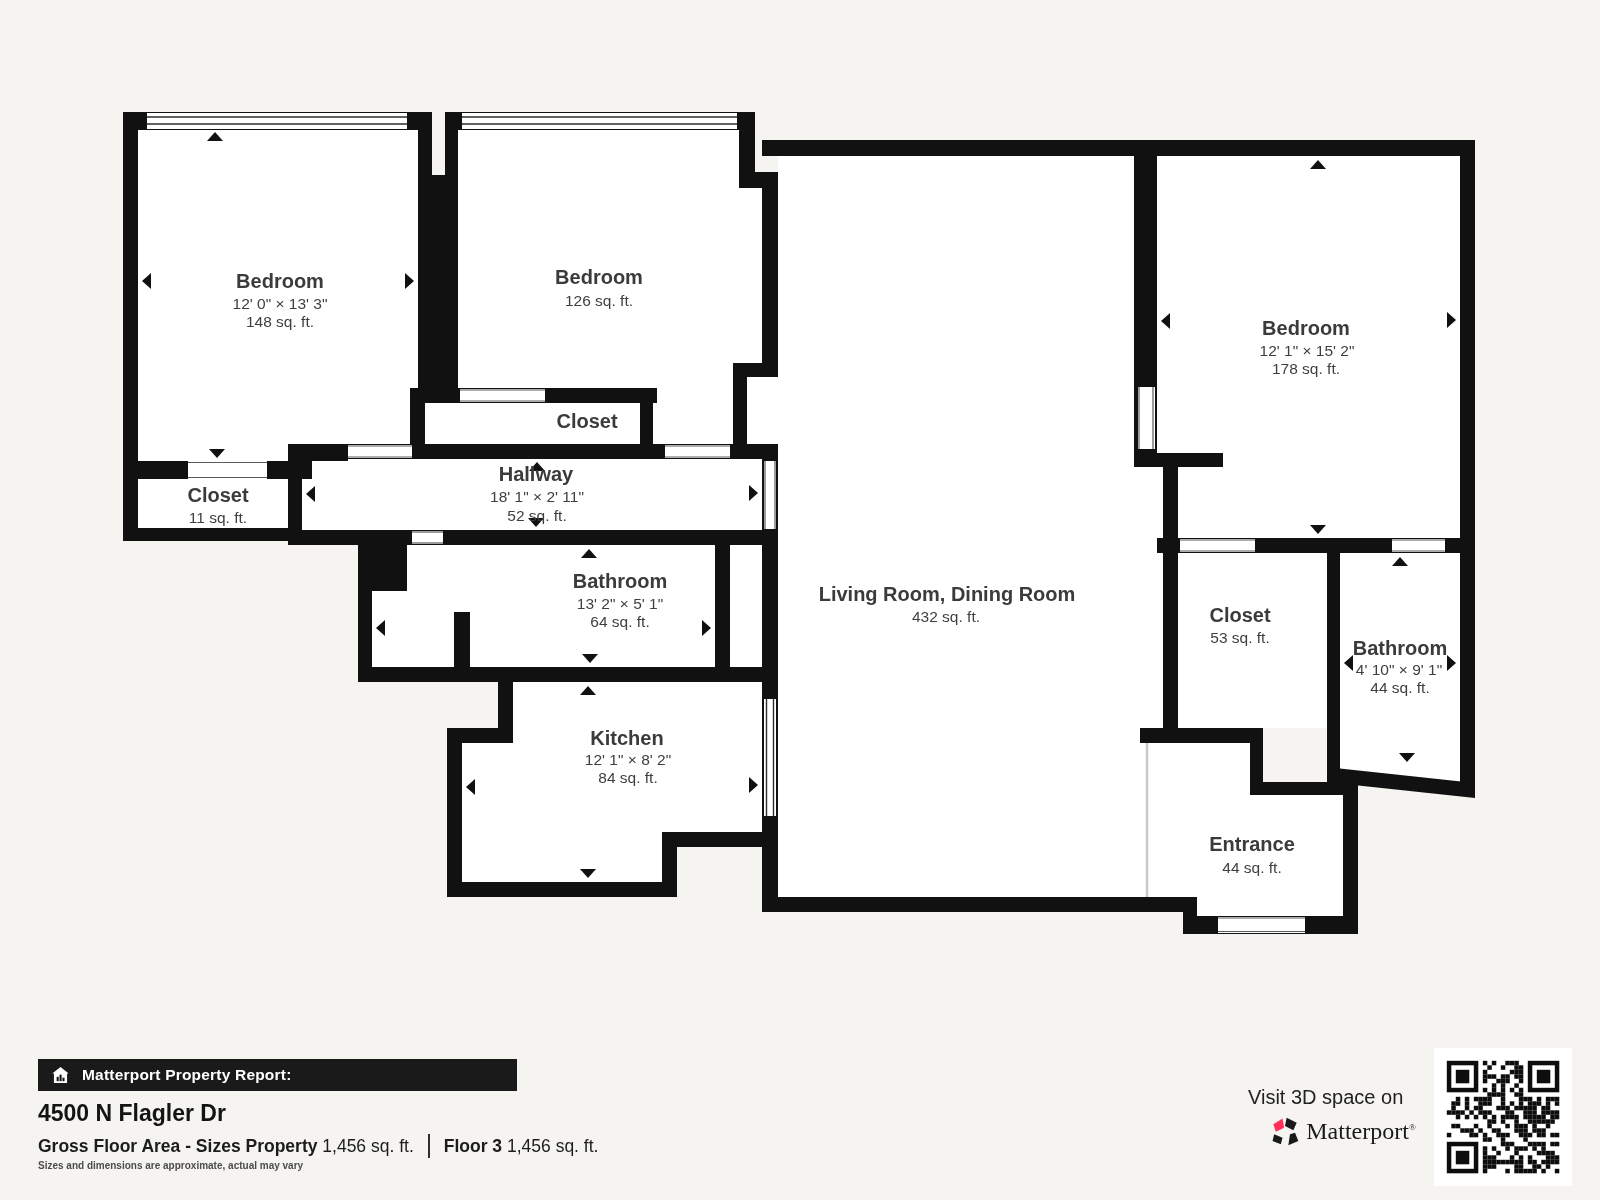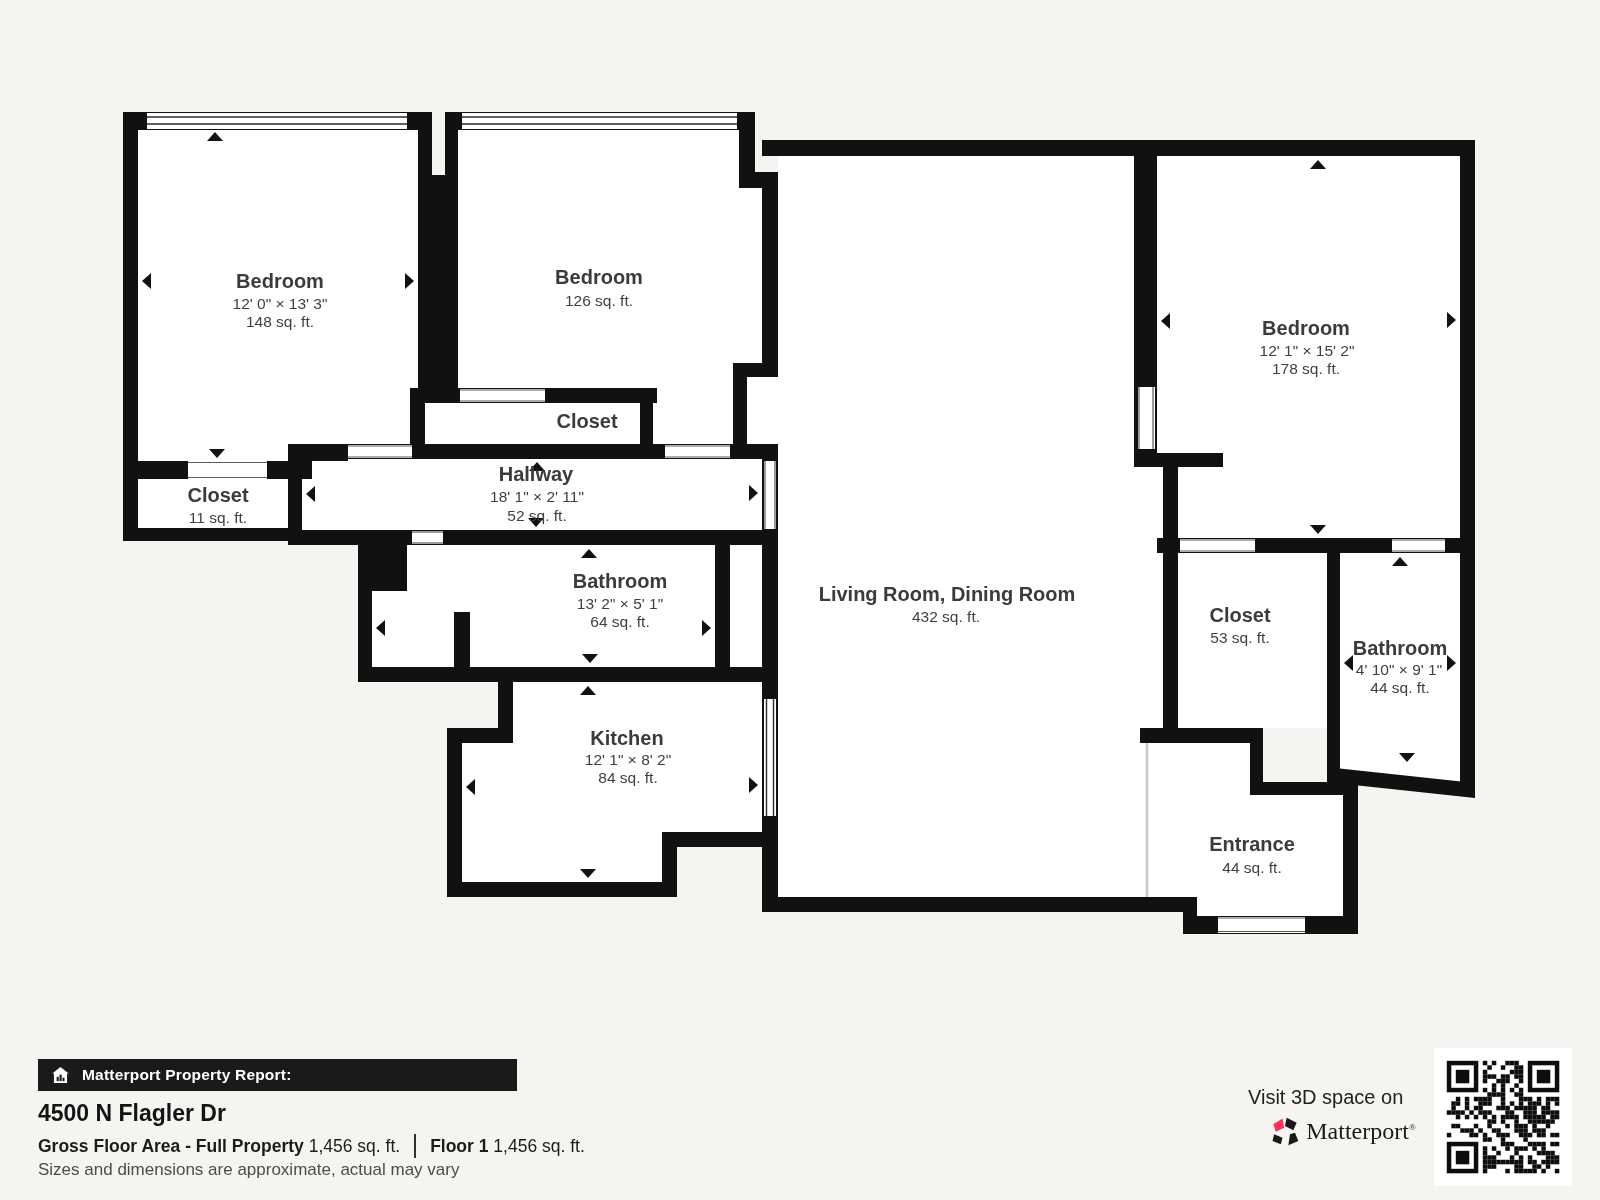--- a/index.html
+++ b/index.html
@@ -7,21 +7,21 @@
   .stage{position:absolute;inset:0;}
   svg.fp{position:absolute;left:0;top:0;}
   .rname{font:700 20px "Liberation Sans",sans-serif;fill:#3b3b3b;}
   .rsub{font:400 15.5px "Liberation Sans",sans-serif;fill:#3f3f3f;}
   .bar{position:absolute;left:38px;top:1059px;width:467px;height:32px;background:#1a1a1a;display:flex;align-items:center;gap:11px;padding-left:12px;}
   .bar span{color:#fff;font-size:15.5px;font-weight:700;letter-spacing:.2px;}
   .addr{position:absolute;left:38px;top:1100px;font-size:23px;font-weight:700;color:#141414;}
   .metrics{position:absolute;left:38px;top:1134px;display:flex;align-items:center;gap:14px;font-size:17.5px;color:#1c1c1c;}
   .metrics b{font-weight:700;}
   .vsep{display:inline-block;width:2px;height:24px;background:#2f2f2f;}
-  .disclaimer{position:absolute;left:38px;top:1160px;font-size:17px;color:#4c4c4c;}
+  .disclaimer{position:absolute;left:38px;top:1160px;font-size:10px;color:#4c4c4c;font-weight:bold;}
   .visit{position:absolute;left:1248px;top:1086px;width:190px;text-align:left;color:#222;}
   .visit .v1{font-size:20px;}
   .brandrow{margin-top:7px;display:flex;align-items:center;justify-content:center;gap:6px;}
   .brand{font-family:"Liberation Serif",serif;font-size:24px;color:#1a1a1a;}
   .brand sup{font-size:9px;}
   .qrwrap{position:absolute;left:1434px;top:1048px;}
 </style>
 </head>
 <body>
 
@@ -233,23 +233,23 @@
       <rect x="7.6" y="13.5" width="2.4" height="5" fill="#1a1a1a"></rect>
       <rect x="10.9" y="11" width="2.4" height="7.5" fill="#1a1a1a"></rect>
       <rect x="14.2" y="14.5" width="2.4" height="4" fill="#1a1a1a"></rect>
     </svg>
     <span>Matterport Property Report:</span>
   </div>
 
   <div class="addr">4500 N Flagler Dr</div>
 
   <div class="metrics">
-    <span><b>Gross Floor Area - Full Property</b> <span>1,456 sq. ft.</span></span>
+    <span><b>Gross Floor Area - Sizes Property</b> <span>1,456 sq. ft.</span></span>
     <span class="vsep"></span>
-    <span><b>Floor 1</b> <span>1,456 sq. ft.</span></span>
+    <span><b>Floor 3</b> <span>1,456 sq. ft.</span></span>
   </div>
 
   <div class="disclaimer">Sizes and dimensions are approximate, actual may vary</div>
 
   <div class="visit">
     <div class="v1">Visit 3D space on</div>
     <div class="brandrow">
       <svg width="30" height="30" viewBox="0 0 36 36">
         <polygon points="4,10 15,3 17,14 7,19" fill="#ff3158"></polygon>
         <polygon points="20,2 32,8 28,17 18,12" fill="#191919"></polygon>

